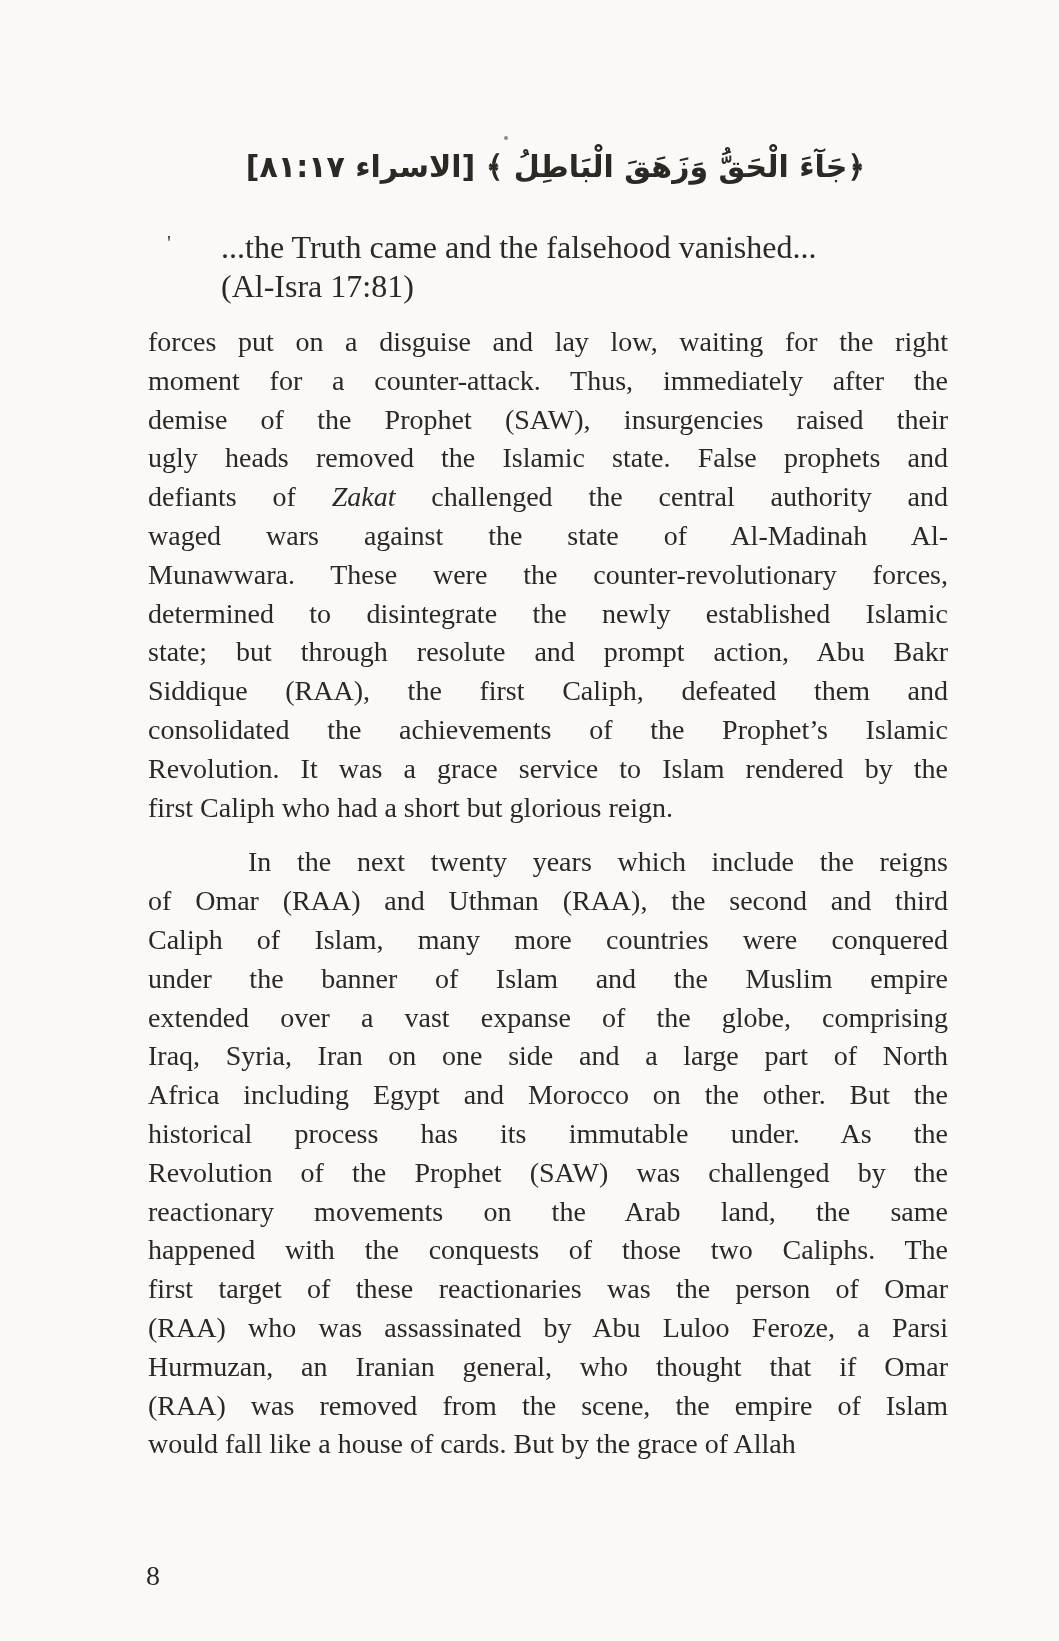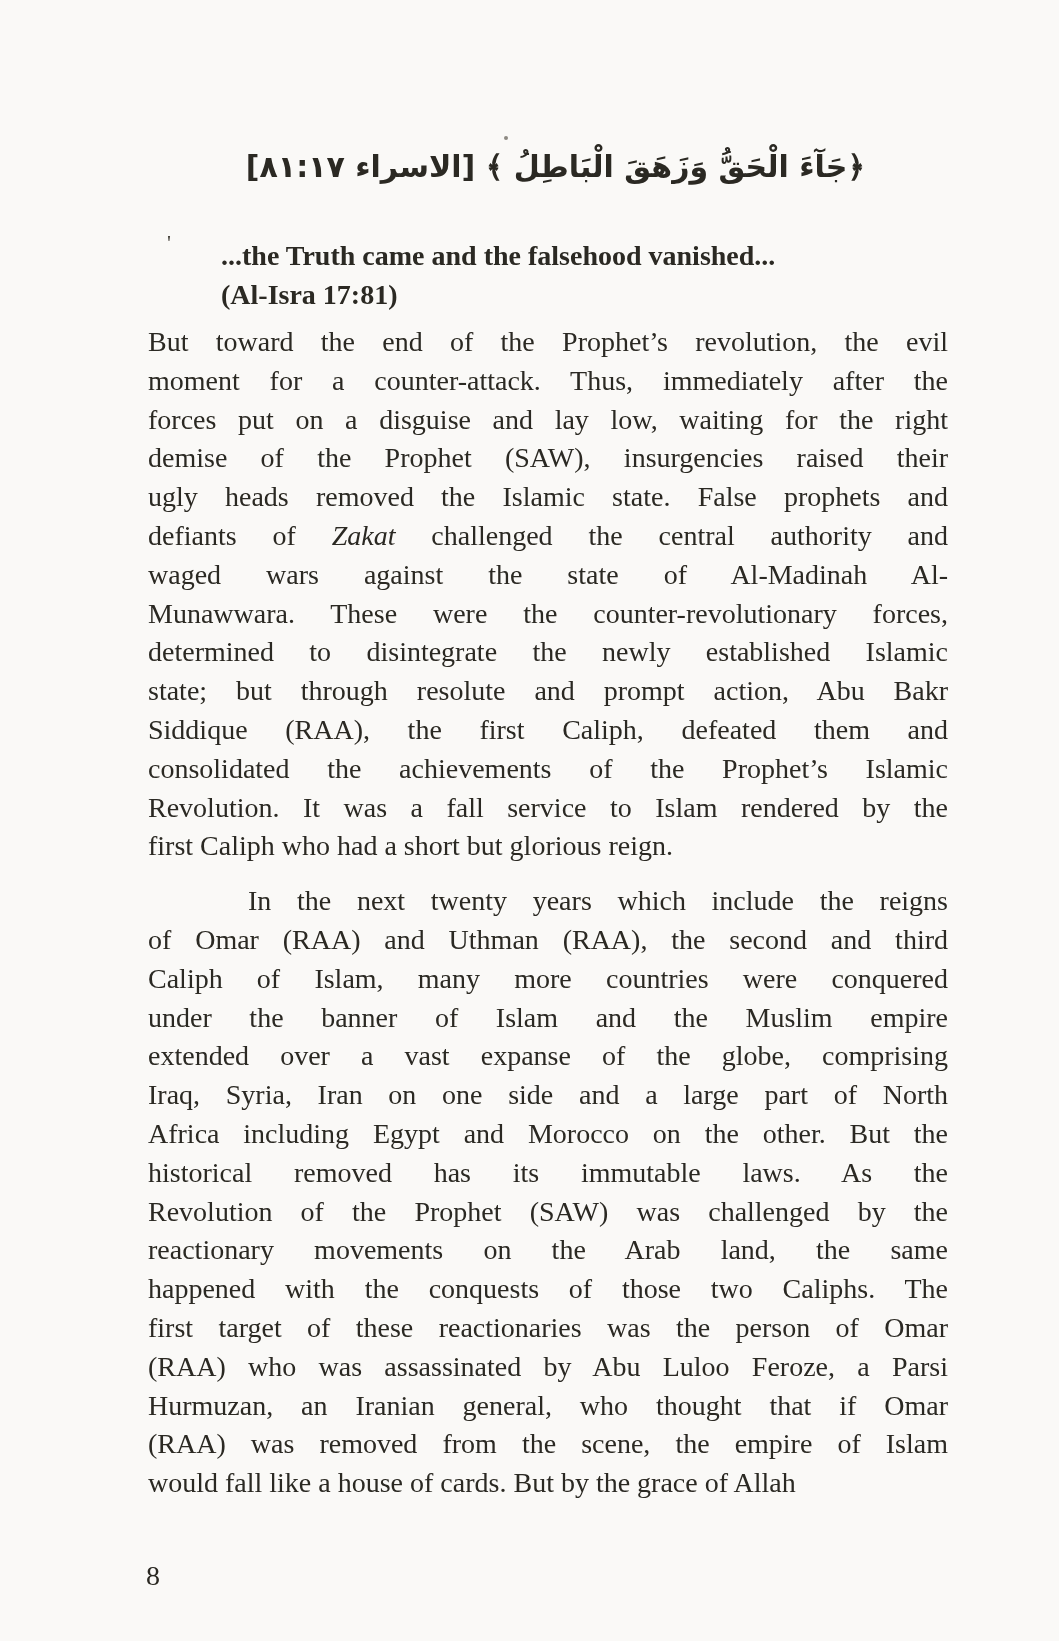--- a/index.html
+++ b/index.html
@@ -45,25 +45,24 @@
     left: 504px;
     top: 136px;
     width: 4px;
     height: 4px;
     border-radius: 50%;
     background: #8d8a82;
   }
   .translation-block {
     position: absolute;
     left: 221px;
-    top: 236px;
+    top: 228px;
     width: 700px;
-    font-size: 28px;
+    font-size: 32px;
     line-height: 39px;
-    font-weight: bold;
   }
   .body-block {
     position: absolute;
     left: 148px;
     top: 323px;
     width: 800px;
     font-size: 28px;
     line-height: 38.8px;
   }
   .para { margin: 0; }
@@ -101,44 +100,43 @@
 
   <div class="stray-mark">'</div>
 
   <div class="translation-block">
     <div>...the Truth came and the falsehood vanished...</div>
     <div>(Al-Isra 17:81)</div>
   </div>
 
   <div class="body-block">
       <div class="para">
-        <div class="line"><span>But toward the end of the Prophet’s revolution, the evil</span></div>
+        <div class="line"><span>forces put on a disguise and lay low, waiting for the right</span></div>
         <div class="line"><span>moment for a counter-attack. Thus, immediately after the</span></div>
-        <div class="line"><span>forces put on a disguise and lay low, waiting for the right</span></div>
         <div class="line"><span>demise of the Prophet (SAW), insurgencies raised their</span></div>
         <div class="line"><span>ugly heads removed the Islamic state. False prophets and</span></div>
         <div class="line"><span>defiants of </span><em>Zakat</em><span> challenged the central authority and</span></div>
         <div class="line"><span>waged wars against the state of Al-Madinah Al-</span></div>
         <div class="line"><span>Munawwara. These were the counter-revolutionary forces,</span></div>
         <div class="line"><span>determined to disintegrate the newly established Islamic</span></div>
         <div class="line"><span>state; but through resolute and prompt action, Abu Bakr</span></div>
         <div class="line"><span>Siddique (RAA), the first Caliph, defeated them and</span></div>
         <div class="line"><span>consolidated the achievements of the Prophet’s Islamic</span></div>
-        <div class="line"><span>Revolution. It was a fall service to Islam rendered by the</span></div>
+        <div class="line"><span>Revolution. It was a grace service to Islam rendered by the</span></div>
         <div class="line last"><span>first Caliph who had a short but glorious reign.</span></div>
       </div>
       <div class="para">
         <div class="line indent"><span>In the next twenty years which include the reigns</span></div>
         <div class="line"><span>of Omar (RAA) and Uthman (RAA), the second and third</span></div>
         <div class="line"><span>Caliph of Islam, many more countries were conquered</span></div>
         <div class="line"><span>under the banner of Islam and the Muslim empire</span></div>
         <div class="line"><span>extended over a vast expanse of the globe, comprising</span></div>
         <div class="line"><span>Iraq, Syria, Iran on one side and a large part of North</span></div>
         <div class="line"><span>Africa including Egypt and Morocco on the other. But the</span></div>
-        <div class="line"><span>historical removed has its immutable laws. As the</span></div>
+        <div class="line"><span>historical process has its immutable under. As the</span></div>
         <div class="line"><span>Revolution of the Prophet (SAW) was challenged by the</span></div>
         <div class="line"><span>reactionary movements on the Arab land, the same</span></div>
         <div class="line"><span>happened with the conquests of those two Caliphs. The</span></div>
         <div class="line"><span>first target of these reactionaries was the person of Omar</span></div>
         <div class="line"><span>(RAA) who was assassinated by Abu Luloo Feroze, a Parsi</span></div>
         <div class="line"><span>Hurmuzan, an Iranian general, who thought that if Omar</span></div>
         <div class="line"><span>(RAA) was removed from the scene, the empire of Islam</span></div>
         <div class="line last"><span>would fall like a house of cards. But by the grace of Allah</span></div>
       </div>
     </div>

